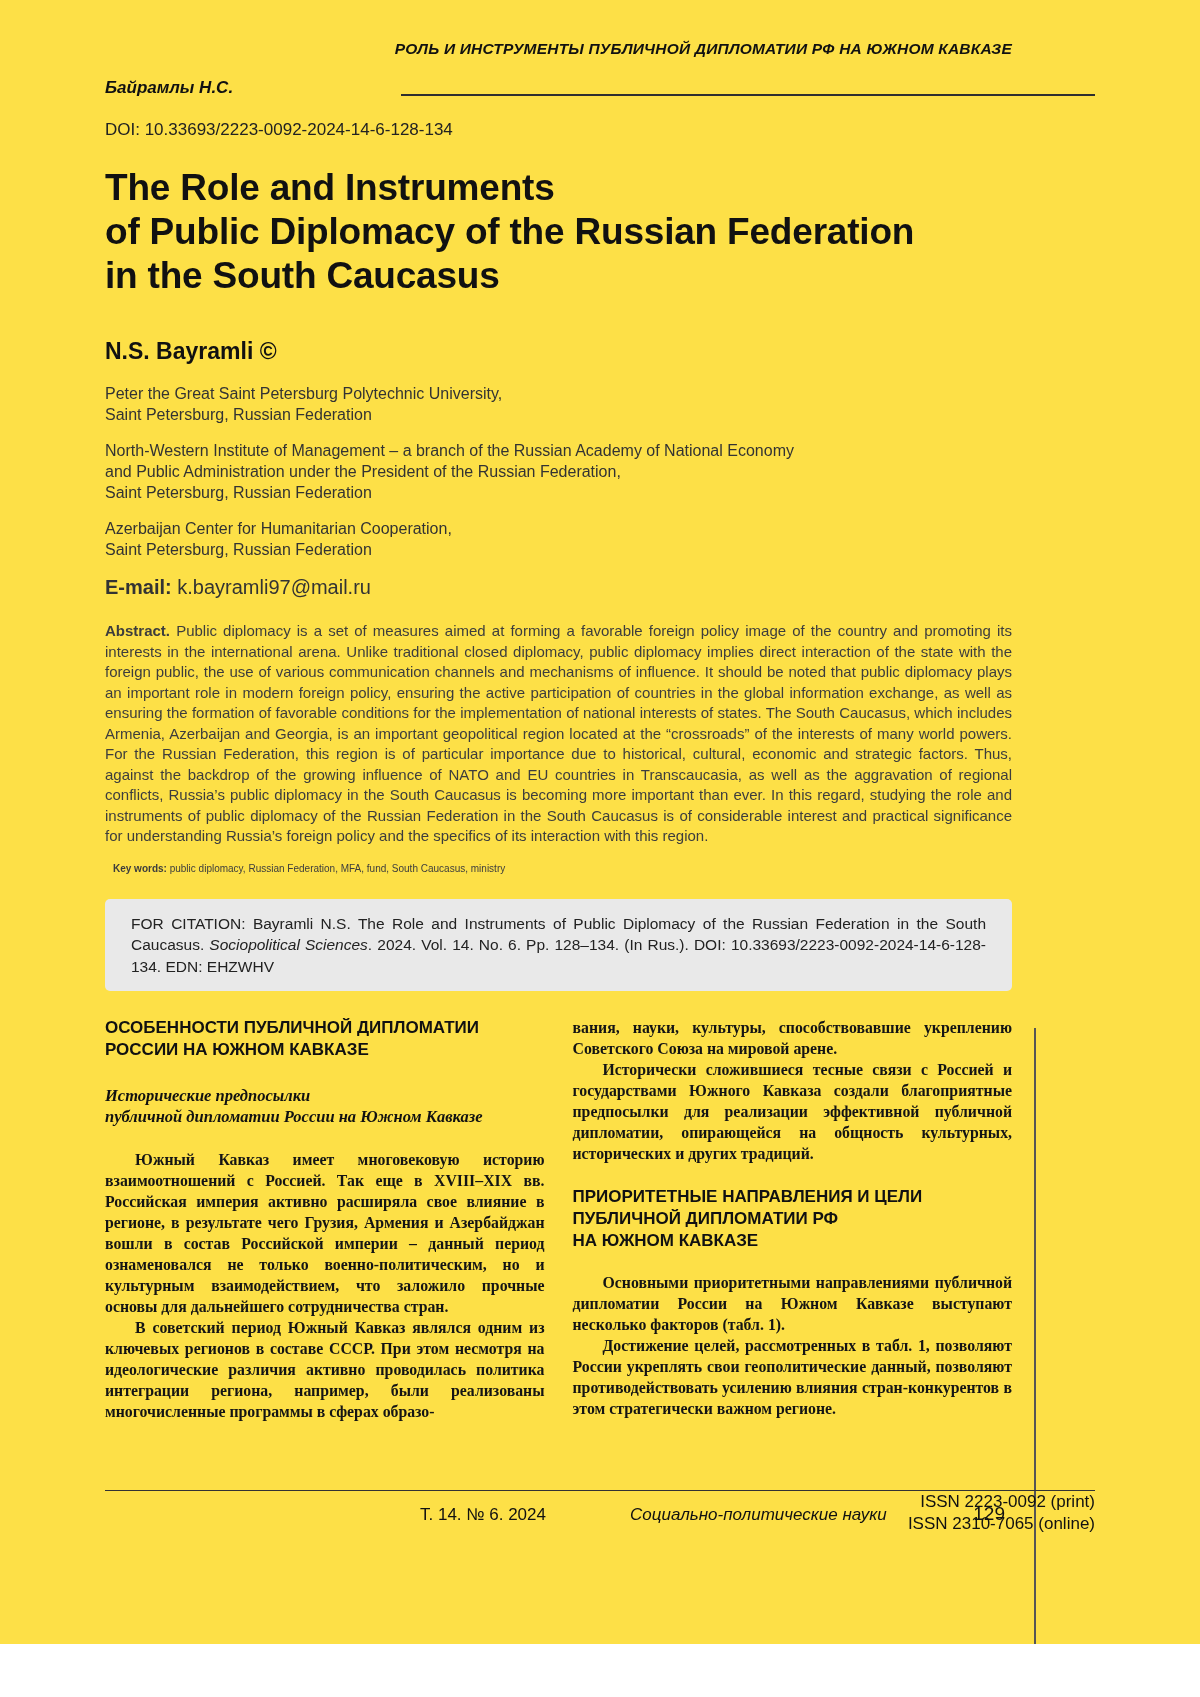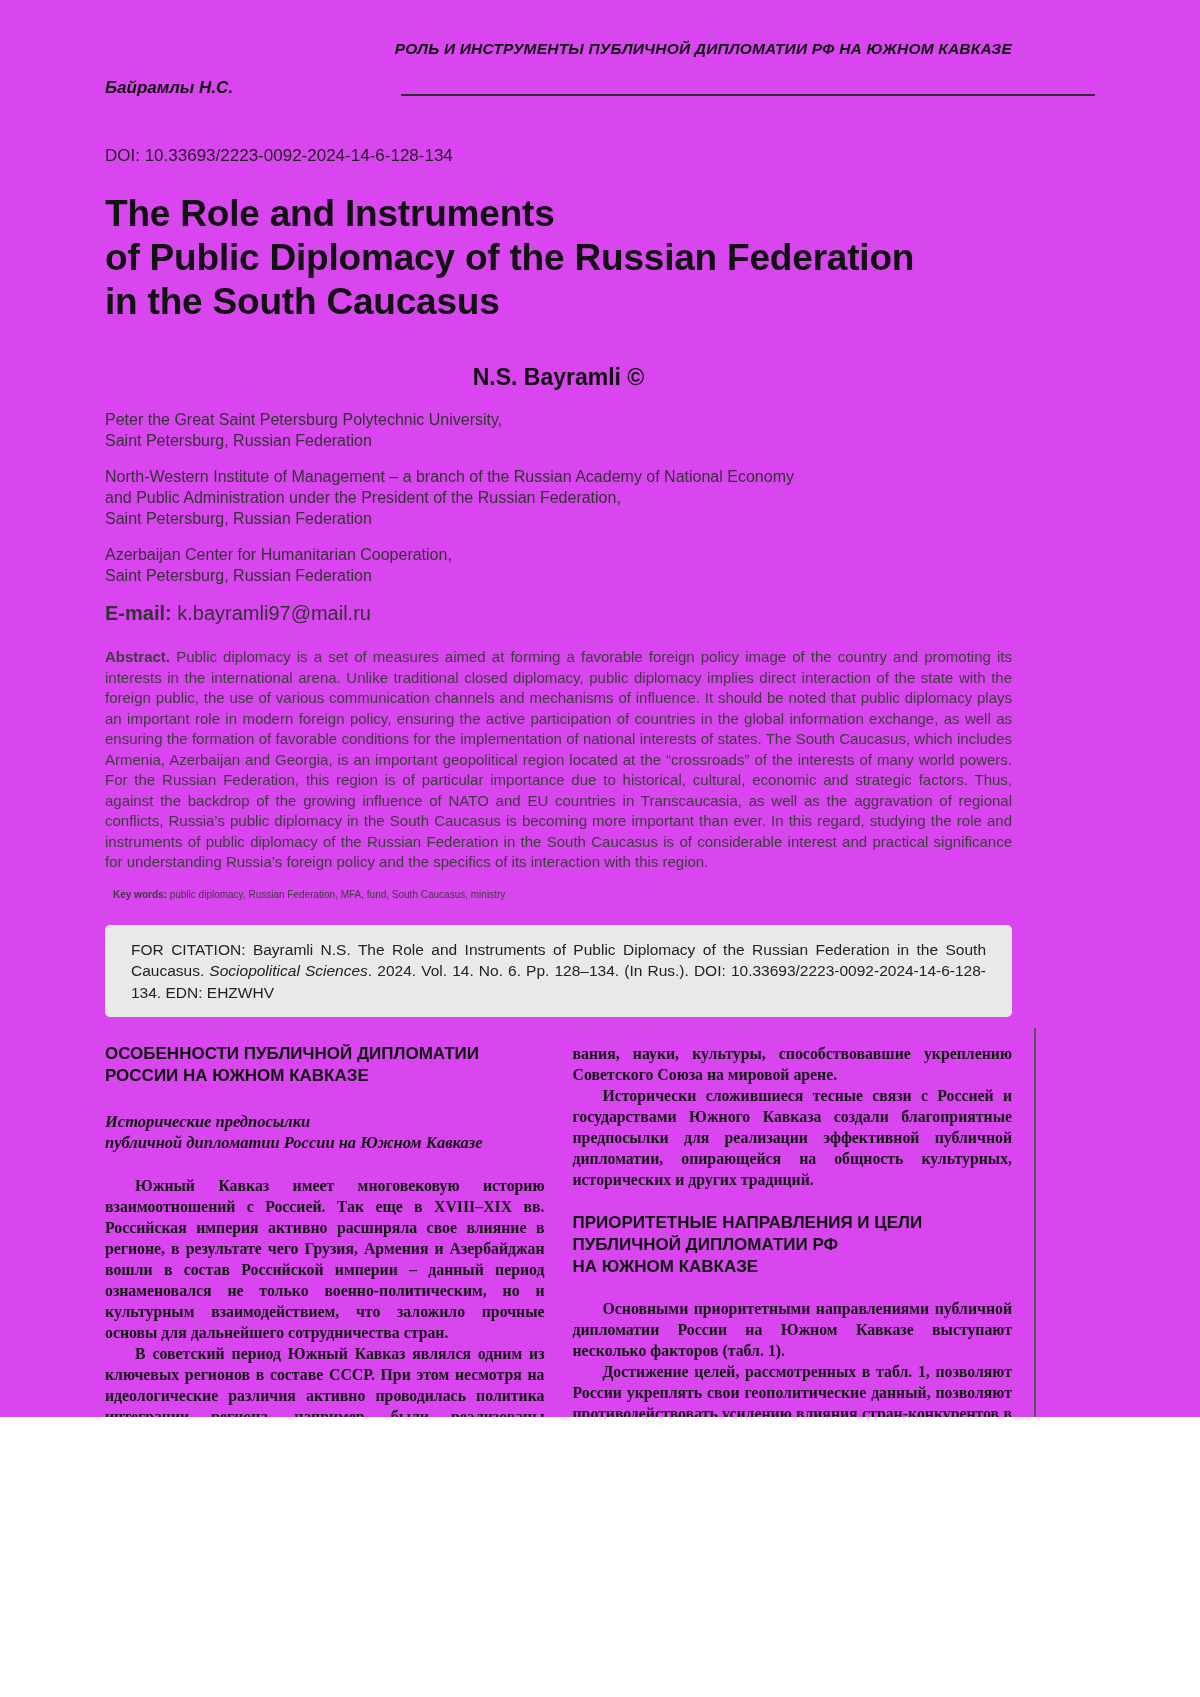--- a/index.html
+++ b/index.html
@@ -1,40 +1,40 @@
 <!DOCTYPE html>
 <html lang="ru"><head>
 <meta charset="utf-8">
 <style>
   * { margin:0; padding:0; box-sizing:border-box; }
   html,body { background:#ffffff; }
   .page {
-    position:relative; width:1200px; height:1417px; background:#d946ef;
+    position:relative; width:1200px; height:1644px; background:#fde047;
     font-family:"Liberation Sans", sans-serif; color:#1c1c1c; overflow:hidden;
   }
   .content { position:absolute; left:105px; top:0; width:907px; }
   .pre { white-space:pre-line; }
 
   
   .running-head {
     margin-top:40px; text-align:right; font-size:15.5px; font-weight:bold; font-style:italic;
     color:#111; letter-spacing:.2px;
   }
   .head-row { margin-top:20px; display:flex; align-items:flex-end; width:990px; }
   .author-head { font-size:17px; font-weight:bold; font-style:italic; color:#111; white-space:nowrap; }
   .head-rule { flex:1; margin-left:168px; border-bottom:2px solid #2e2e2e; height:2px; margin-bottom:2px; }
 
-  .doi-line { margin-top:48px; font-size:17px; color:#222; }
+  .doi-line { margin-top:22px; font-size:17px; color:#222; }
 
   .title {
     margin-top:26px; font-size:37px; font-weight:bold; line-height:44px; color:#111;
     letter-spacing:-0.2px;
   }
 
-  .author-name { margin-top:40px; font-size:23px; font-weight:bold; color:#111;text-align:center; }
+  .author-name { margin-top:40px; font-size:23px; font-weight:bold; color:#111; }
 
   .affil { margin-top:15px; font-size:16px; line-height:21px; color:#333; }
   .affil.first { margin-top:18px; }
 
   .email-line { margin-top:16px; font-size:20px; color:#333; }
   .b { font-weight:bold; }
 
   .abstract {
     margin-top:22px; font-size:15px; line-height:20.5px; text-align:justify; color:#3d3d3d;
   }

